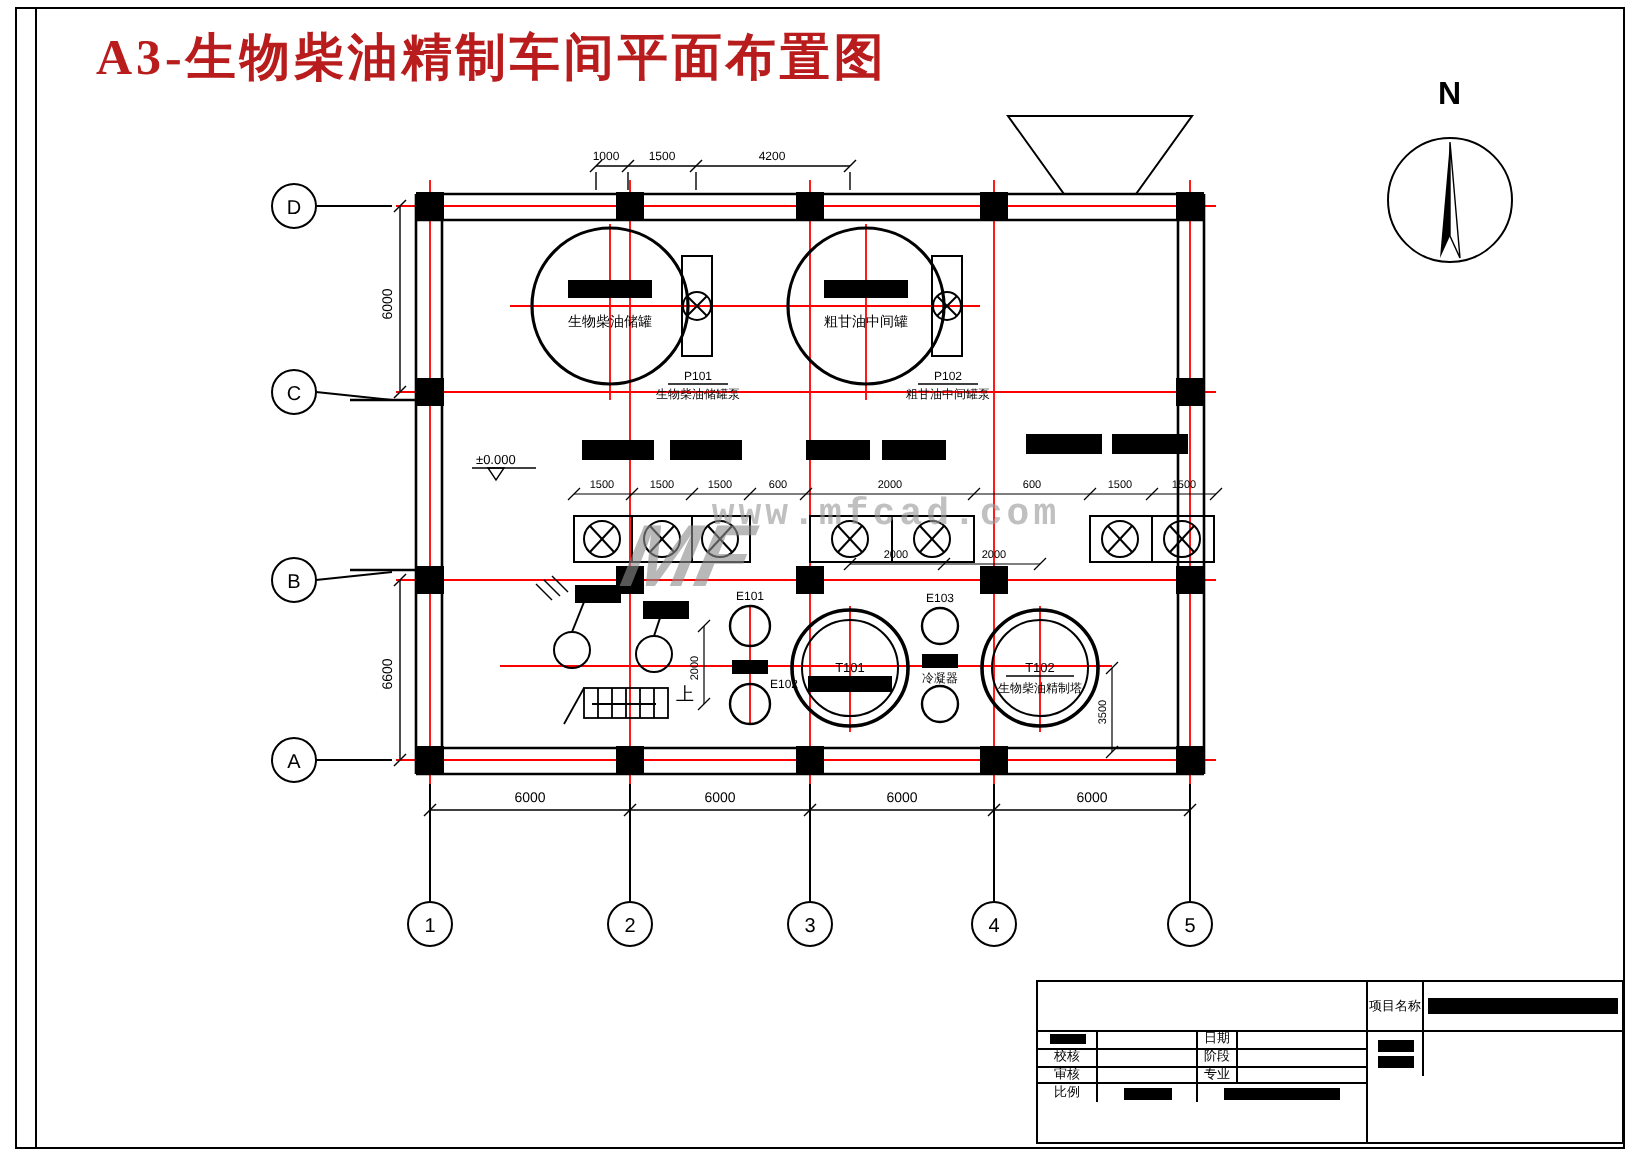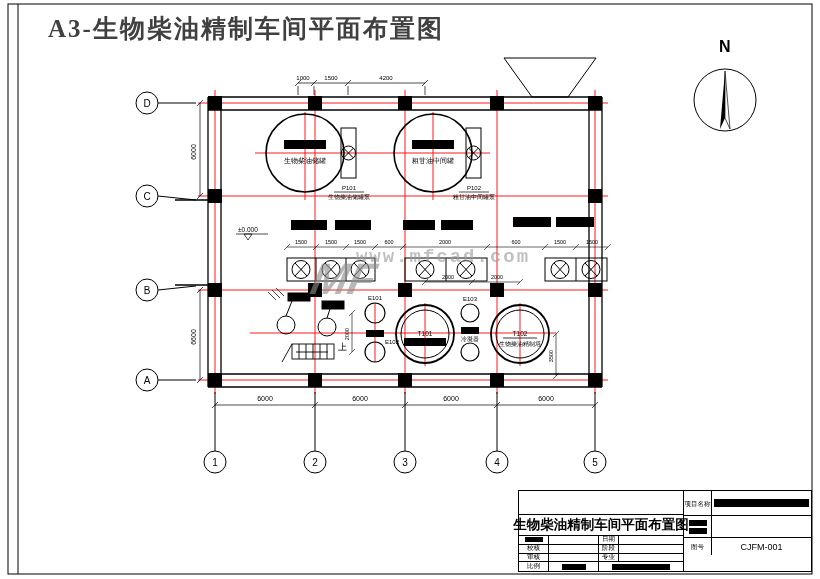--- a/index.html
+++ b/index.html
@@ -1,20 +1,20 @@
 <!DOCTYPE html>
 <html><head>
 <meta charset="utf-8">
 <style>
   html,body{margin:0;padding:0;background:#fff;}
   #canvas{position:relative;width:820px;height:579px;background:#fff;overflow:hidden;
           font-family:"Liberation Sans",sans-serif;}
   svg{position:absolute;left:0;top:0;}
   .red-title{position:absolute;left:48px;top:12px;font-family:"Liberation Serif",serif;
-             font-weight:bold;font-size:25px;color:#404040;letter-spacing:2px;white-space:nowrap;}
+             font-weight:bold;font-size:25px;color:#b91c1c;letter-spacing:2px;white-space:nowrap;}
   
   .wm{position:absolute;left:318px;top:248px;width:230px;color:#9a9a9a;opacity:.62;
       pointer-events:none;text-align:center;}
   .wm .logo{position:absolute;left:-6px;top:6px;font-size:44px;font-style:italic;
             font-weight:bold;color:#8d8d8d;transform:skewX(-12deg);}
   .wm .name{font-size:37px;font-weight:bold;letter-spacing:14px;margin-left:48px;}
   .wm .url{font-size:19px;font-weight:bold;letter-spacing:2px;margin-top:-2px;margin-left:20px;font-family:Liberation Mono, monospace;}
   
   .tb{position:absolute;left:518px;top:490px;width:294px;height:82px;border:1px solid #000;
       box-sizing:border-box;display:flex;font-family:"Liberation Sans",sans-serif;}
@@ -378,21 +378,20 @@
 <div class="red-title">A3-生物柴油精制车间平面布置图</div>
 
 <div class="wm">
   <span class="logo">MF</span>
   <div class="url">www.mfcad.com</div>
 </div>
 
 <div class="tb">
   <div class="left">
     <div class="cell" style="height:25px"></div>
-    <div class="cell tb-title">生物柴油精制车间平面布置图</div>
     <div class="srow">
       <div class="lc1">
             <div class="bar" style="width:18px;height:5px"></div>
           </div>
       <div class="lc2"></div>
       <div class="lc3">日期</div>
       <div class="lc4"></div>
     </div>
     <div class="srow">
       <div class="lc1">校核</div>
@@ -423,20 +422,16 @@
             <div class="bar" style="width:95px;height:8px"></div>
           </div>
     </div>
     <div class="cell" style="height:22px">
       <div class="rlab" style="height:100%">
         <div class="bar" style="width:18px;height:6px;margin-bottom:2px"></div>
         <div class="bar" style="width:18px;height:6px"></div>
       </div>
       <div class="rval"></div>
     </div>
-    <div class="cell" style="height:17px">
-      <div class="rlab" style="height:100%">图号</div>
-      <div class="rval">CJFM-001</div>
-    </div>
   </div>
 </div>
 
 </div>
 
 </body></html>

